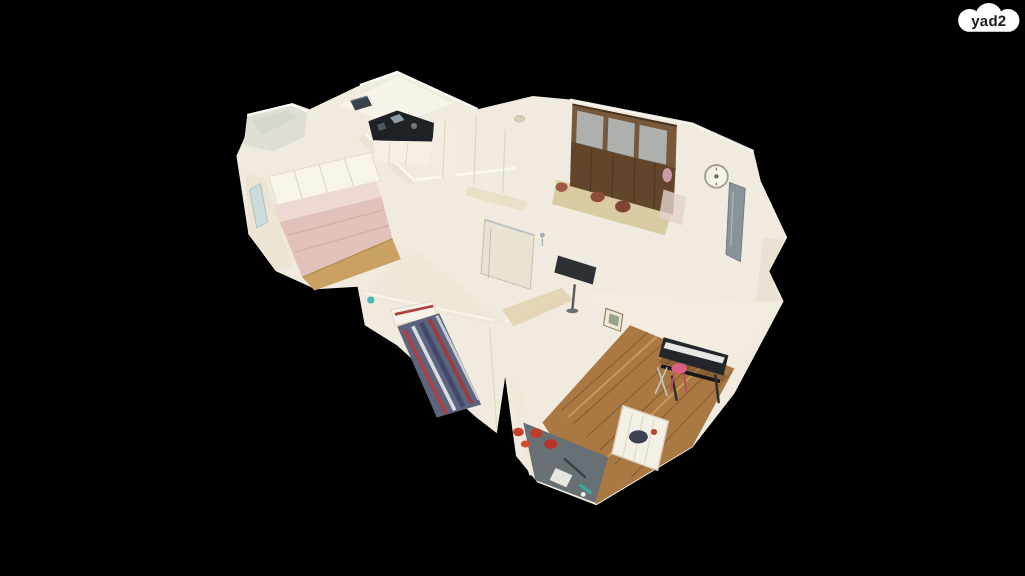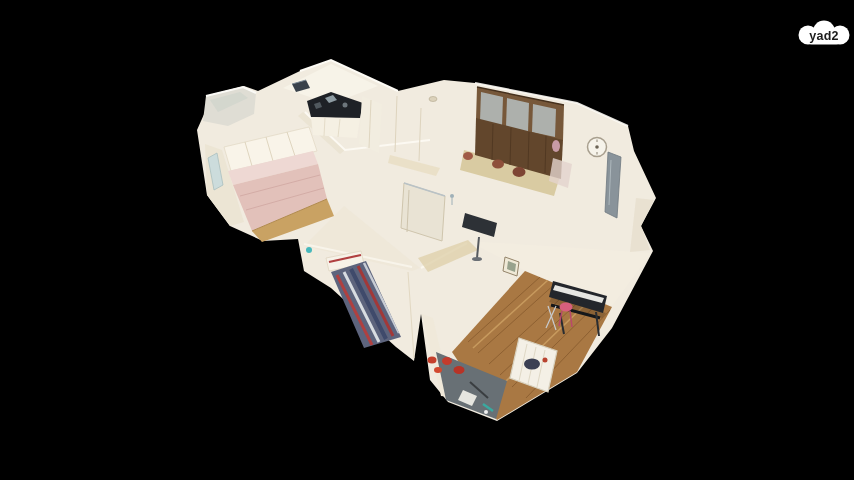--- a/index.html
+++ b/index.html
@@ -9,21 +9,21 @@
     position: relative;
     background: #000;
     font-family: "Liberation Sans", sans-serif;
   }
   .viewport {
     position: absolute; inset: 0;
     cursor: grab;
   }
   .viewport svg { display: block; }
   .logo {
-    position: absolute; top: 20px; right: 3px;
+    position: absolute; top: 2px; right: 3px;
     width: 54px; height: 27px;
   }
   .logo text {
     font-family: "Liberation Sans", sans-serif;
     font-weight: bold;
     font-size: 12.5px;
     letter-spacing: 0.2px;
   }
 </style>
 </head>

